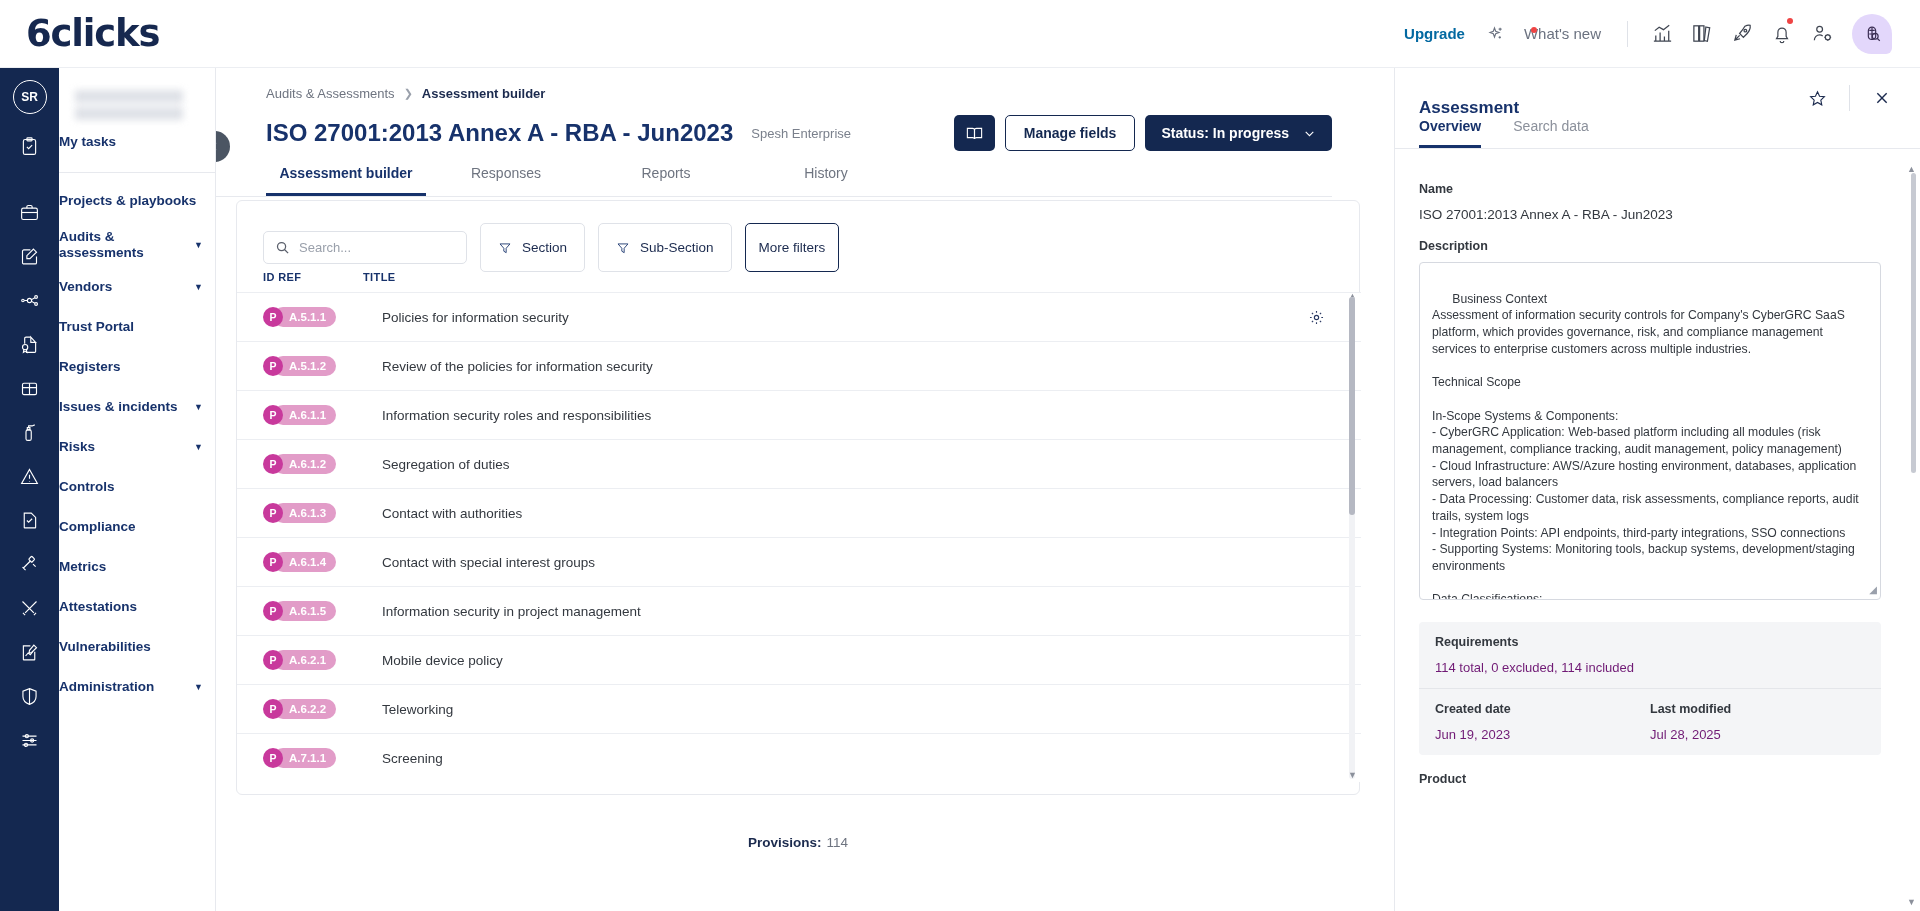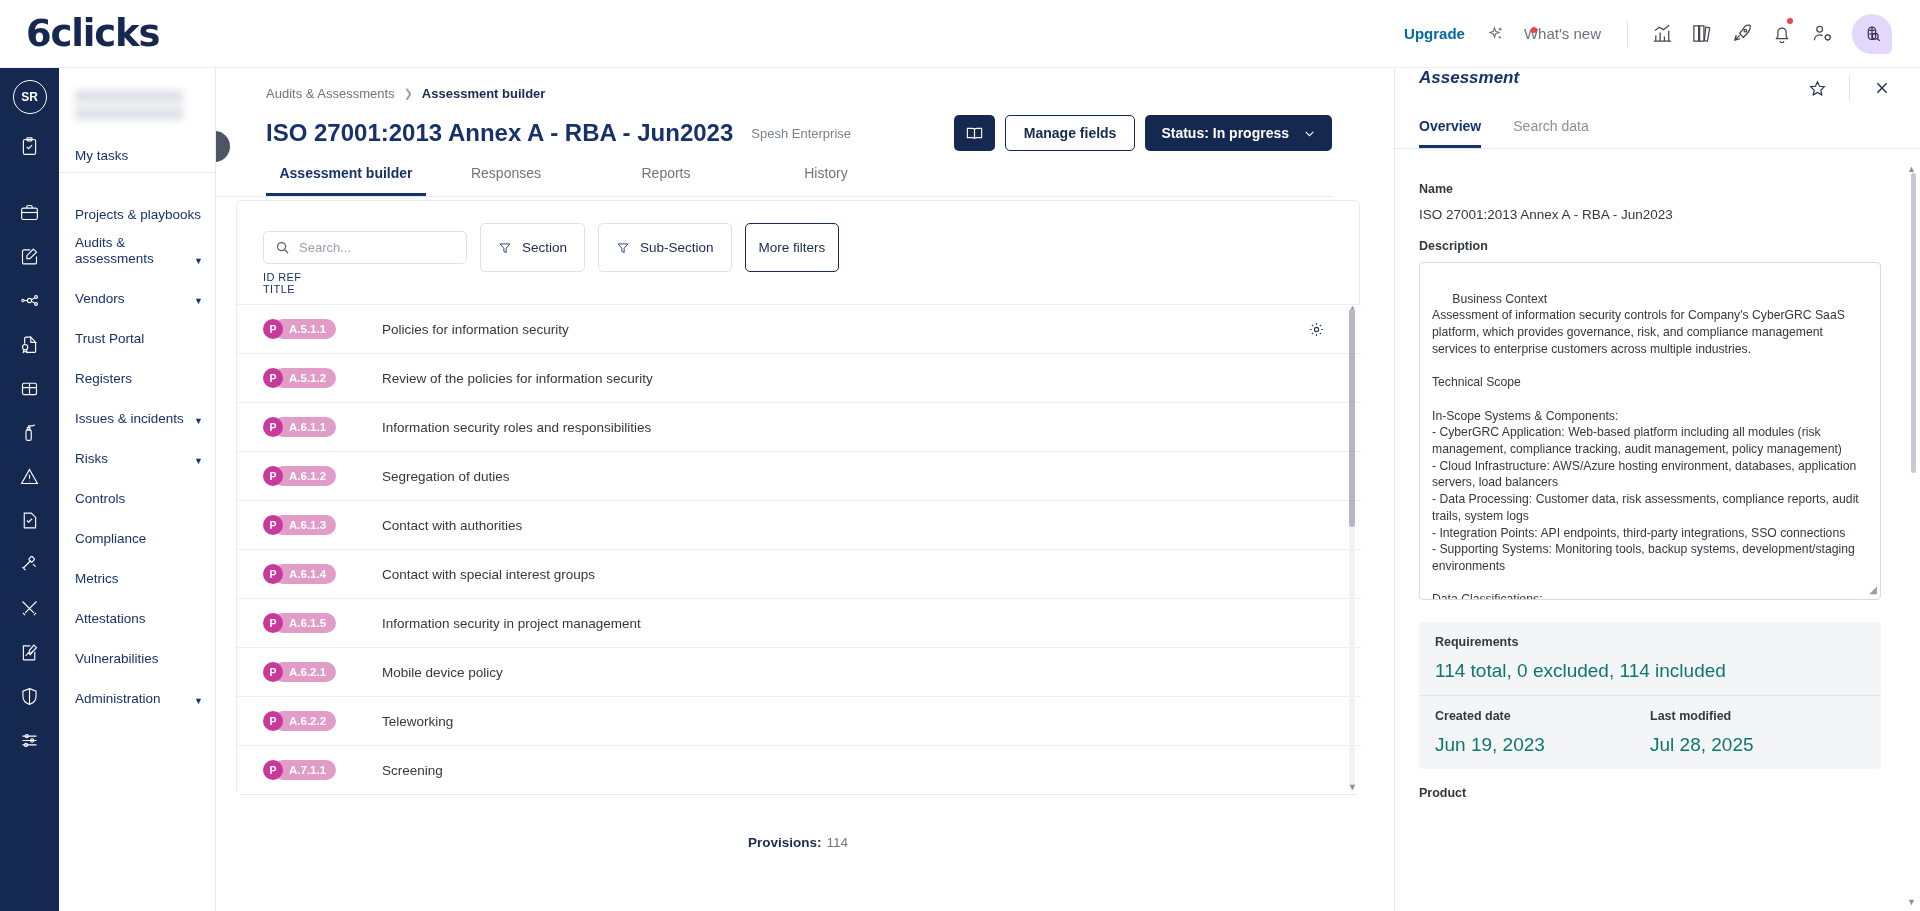--- a/index.html
+++ b/index.html
@@ -52,22 +52,22 @@
   .menu {
     position: absolute; left: 59px; top: 68px; width: 157px; height: 843px;
     background: #fff; border-right: 1px solid #e7e9ee; padding-top: 12px;
   }
   .menu-blur {
     margin: 10px 0 0 16px; width: 108px; height: 30px;
     background: linear-gradient(#d9dce3 0 13px, transparent 13px 17px, #d9dce3 17px 30px);
     filter: blur(3.5px); opacity: .85;
   }
   .menu-item {
-    display: flex; align-items: flex-end; justify-content: space-between;
-    padding: 0 12px 0 16px; color: #17326b; font-size: 13.5px; font-weight: normal;
+    display: flex; align-items: center; justify-content: space-between;
+    padding: 0 12px 0 0; color: #17326b; font-size: 13.5px; font-weight: bold;
     cursor: pointer; line-height: 1.18;
   }
   .menu-item.h40 { height: 40px; }
   .menu-item.h44 { height: 44px; }
   .menu-sep { height: 1px; background: #e7e9ee; margin: 8px 0 6px 0; }
   .chev { color: #17326b; font-size: 9px; }
   
   .main {
     position: absolute; left: 216px; top: 68px; width: 1178px; height: 843px;
     background: #fff; overflow: hidden;
@@ -115,21 +115,21 @@
   }
   .searchbox input { border: 0; outline: 0; font-size: 13px; color: #1b2a4e; width: 150px; font-family: inherit; background: transparent; }
   .searchbox input::placeholder { color: #9aa0ab; }
   .filter-pill {
     height: 49px; padding: 0 17px; border: 1px solid #dfe2e8; border-radius: 5px;
     display: flex; align-items: center; gap: 10px; font-size: 13.5px; color: #1b2a4e; cursor: pointer; background: #fff;
   }
   .filter-pill.strong { border: 1.4px solid #142850; padding: 0 13px; gap: 0; }
   
   .tablewrap { position: absolute; left: 0; top: 70px; width: 1124px; height: 524px; }
-  .thead { display: flex; padding: 0 0 9px 26px; font-size: 11px; font-weight: normal; color: #17326b; letter-spacing: .4px; flex-direction: column; }
+  .thead { display: flex; padding: 0 0 9px 26px; font-size: 11px; font-weight: bold; color: #17326b; letter-spacing: .4px; }
   .th-id { width: 100px; }
   .th-title { width: 300px; }
   .rows { border-top: 1px solid #eceef2; height: 490px; overflow: hidden; position: relative; }
   .row {
     display: flex; align-items: center; height: 49px; padding-left: 26px;
     border-bottom: 1px solid #eceef2; cursor: pointer; background: #fff;
   }
   .badge { display: flex; align-items: center; width: 100px; }
   .badge-p {
     width: 20px; height: 20px; border-radius: 50%; background: #c8399c;
@@ -152,40 +152,40 @@
   .provisions {
     position: absolute; left: 236px; top: 835px; width: 1124px; text-align: center; font-size: 13.5px;
   }
   .provisions b { color: #1b2a4e; }
   .provisions span { color: #6e7480; margin-left: 5px; }
   
   .panel {
     position: absolute; left: 1394px; top: 68px; width: 526px; height: 843px;
     background: #fff; border-left: 1px solid #e7e9ee;
   }
-  .panel-head { display: flex; align-items: flex-start; height: 50px; padding: 0 18px 0 24px; font-style: italic; }
+  .panel-head { display: flex; align-items: flex-end; height: 50px; padding: 0 18px 0 24px; }
   .panel-title { font-size: 17px; font-weight: bold; color: #17326b; }
   .panel-head-actions { margin-left: auto; display: flex; align-items: center; gap: 4px; }
   .panel-tabs { display: flex; gap: 0; padding-left: 24px; border-bottom: 1px solid #e7e9ee; }
   .ptab { padding: 0 0 11px 0; margin-right: 32px; font-size: 14px; color: #8b909b; cursor: pointer; }
   .ptab.active { color: #17326b; font-weight: bold; border-bottom: 3px solid #17326b; }
   .panel-body { position: absolute; left: 0; top: 97px; width: 526px; height: 746px; overflow: hidden; padding: 0 22px 0 24px; }
   .field-label { font-size: 12.5px; font-weight: bold; color: #33383f; margin-top: 17px; }
   .field-value { font-size: 13.5px; color: #33383f; margin-top: 11px; }
   .textarea-box {
     margin-top: 9px; width: 462px; height: 338px; border: 1px solid #d6d9e0; border-radius: 4px;
     padding: 11px 12px; font-size: 12.2px; line-height: 1.37; color: #33383f;
     white-space: pre-wrap; overflow: hidden; position: relative; background: #fff;
   }
   .resize-grip { position: absolute; right: 3px; bottom: 2px; font-size: 10px; color: #9aa0ab; transform: rotate(0deg); }
   .grey-card { margin-top: 22px; width: 462px; background: #f4f5f7; border-radius: 4px; }
   .gc-sec { padding: 13px 16px; }
   .gc-sec + .gc-sec { border-top: 1px solid #e4e6ea; }
   .gc-label { font-size: 12.5px; font-weight: bold; color: #33383f; }
-  .gc-value { font-size: 19px; color: #0f766e; margin-top: 11px; }
+  .gc-value { font-size: 13px; color: #701a75; margin-top: 11px; }
   .gc-two { display: flex; }
   .gc-col { width: 215px; }
   .panel-scroll-track { position: absolute; right: 4px; top: 105px; width: 5px; height: 690px; }
   .panel-scroll-thumb { position: absolute; top: 0; width: 5px; height: 300px; background: #c7cad2; border-radius: 3px; }
   svg { display: block; }
 </style>
 </head>
 <body>
 
 <div class="topbar">

